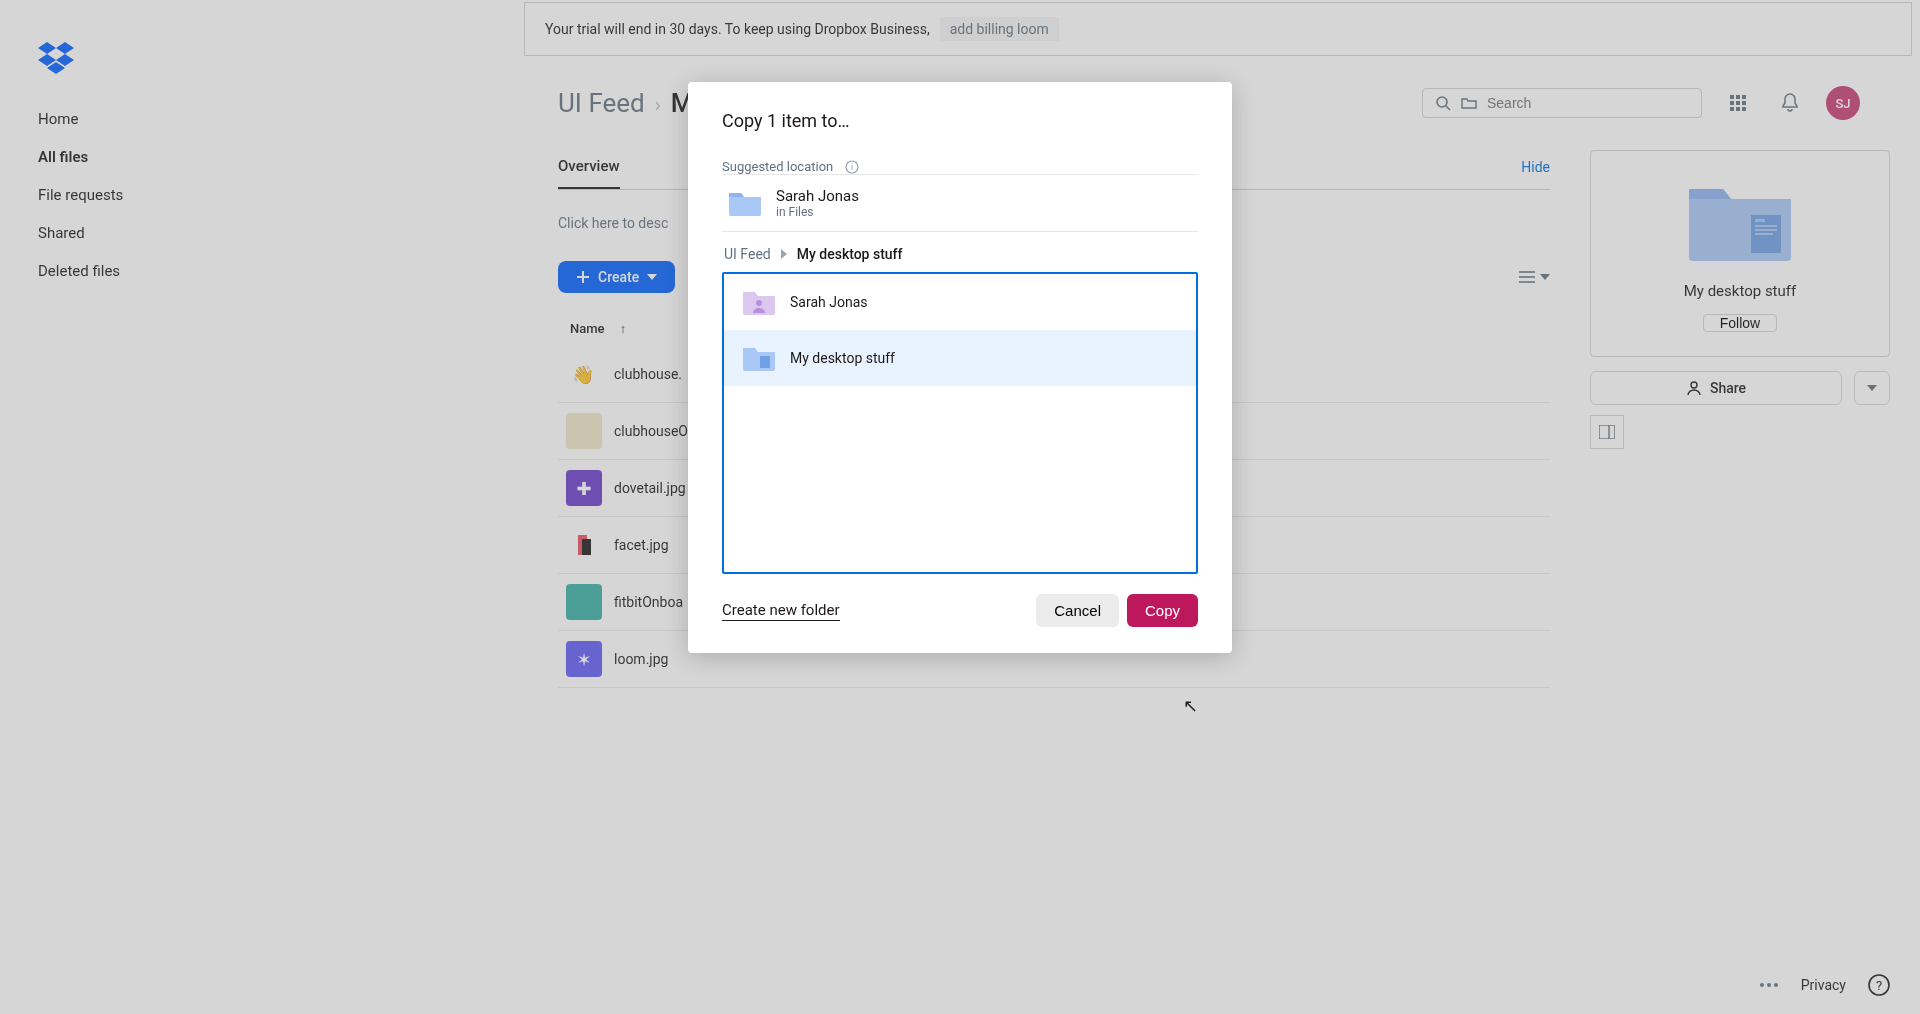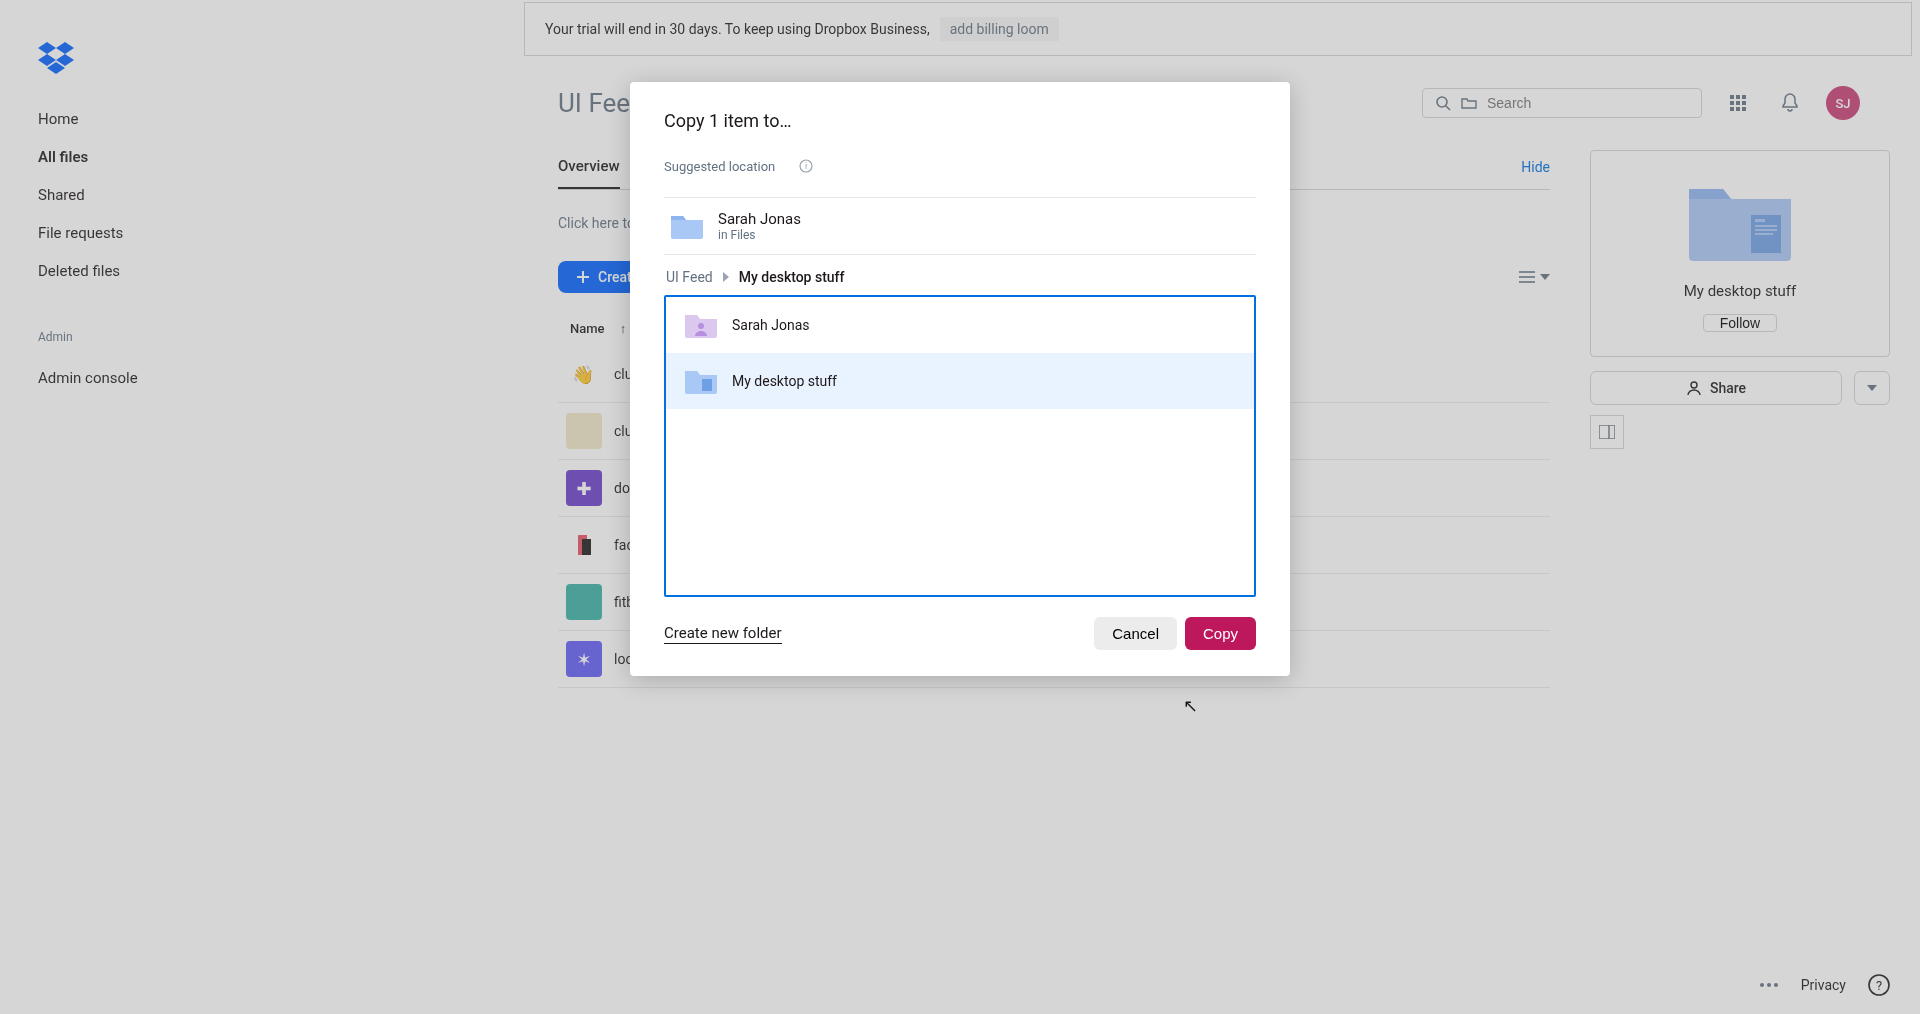--- a/index.html
+++ b/index.html
@@ -108,26 +108,26 @@
     }
     .privacy-link { color: #1e1919; font-size: 14px; text-decoration: none; }
     
     .modal-overlay {
       position: absolute; inset: 0;
       background: rgba(120,120,120,0.3);
       display: flex; align-items: flex-start; justify-content: center;
       padding-top: 82px;
     }
     .modal {
-      width: 660px; background: #fff; border-radius: 4px;
+      width: 544px; background: #fff; border-radius: 4px;
       box-shadow: 0 4px 24px rgba(0,0,0,0.2);
       padding: 28px 34px 26px 34px;
     }
     .modal-title { font-size: 18px; color: #1e1919; margin-bottom: 28px; }
-    .sugg-row { display: flex; gap: 24px; color: #637282; font-size: 13px; margin-bottom: 23px; }
+    .sugg-row { display: flex; align-items: center; gap: 12px; color: #637282; font-size: 13px; margin-bottom: 0; }
     .sugg-folder-row {
       display: flex; align-items: center; gap: 14px;
       border-top: 1px solid #e7e7e7; border-bottom: 1px solid #e7e7e7;
       padding: 12px 6px;
     }
     .sugg-folder-icon { width: 34px; height: 28px; }
     .sugg-name { font-size: 15px; }
     .sugg-path { font-size: 12px; color: #637282; }
     .modal-breadcrumb { display: flex; align-items: center; gap: 10px; padding: 14px 2px 10px 2px; color: #637282; font-size: 14px; }
     .modal-breadcrumb .current { color: #1e1919; font-weight: 500; }
@@ -154,27 +154,23 @@
 <div class="app-container">
   <div class="logo-area">
     <svg class="logo" viewBox="0 0 36 36">
       <path fill="#0061fe" d="M9 2 L18 8 L9 14 L0 8 Z M27 2 L36 8 L27 14 L18 8 Z M9 14 L18 20 L9 26 L0 20 Z M27 14 L36 20 L27 26 L18 20 Z M18 22 L27 28 L18 34 L9 28 Z"></path>
     </svg>
   </div>
 
   <nav class="sidebar">
     <div class="nav-item">Home</div>
     <div class="nav-item active">All files</div>
+    <div class="nav-item">File requests</div>
     <div class="nav-item">Shared</div>
-    <div class="nav-item">File requests</div>
     <div class="nav-item">Deleted files</div>
-    <div class="nav-section">
-      <div class="nav-section-title">Admin</div>
-      <div class="nav-item">Admin console</div>
-    </div>
   </nav>
 
   <div class="main-area">
     <div class="trial-banner">
       <span>Your trial will end in 30 days. To keep using Dropbox Business,</span>
       <span class="trial-banner-link">add billing loom</span>
     </div>
 
     <div class="header-row">
       <div class="breadcrumb">

